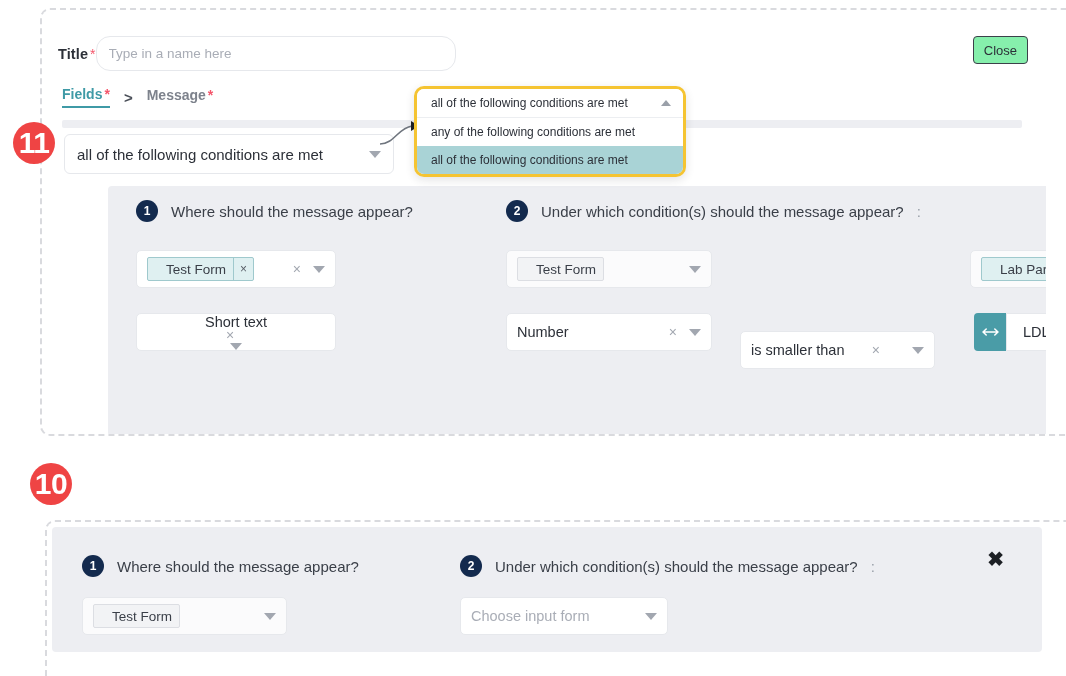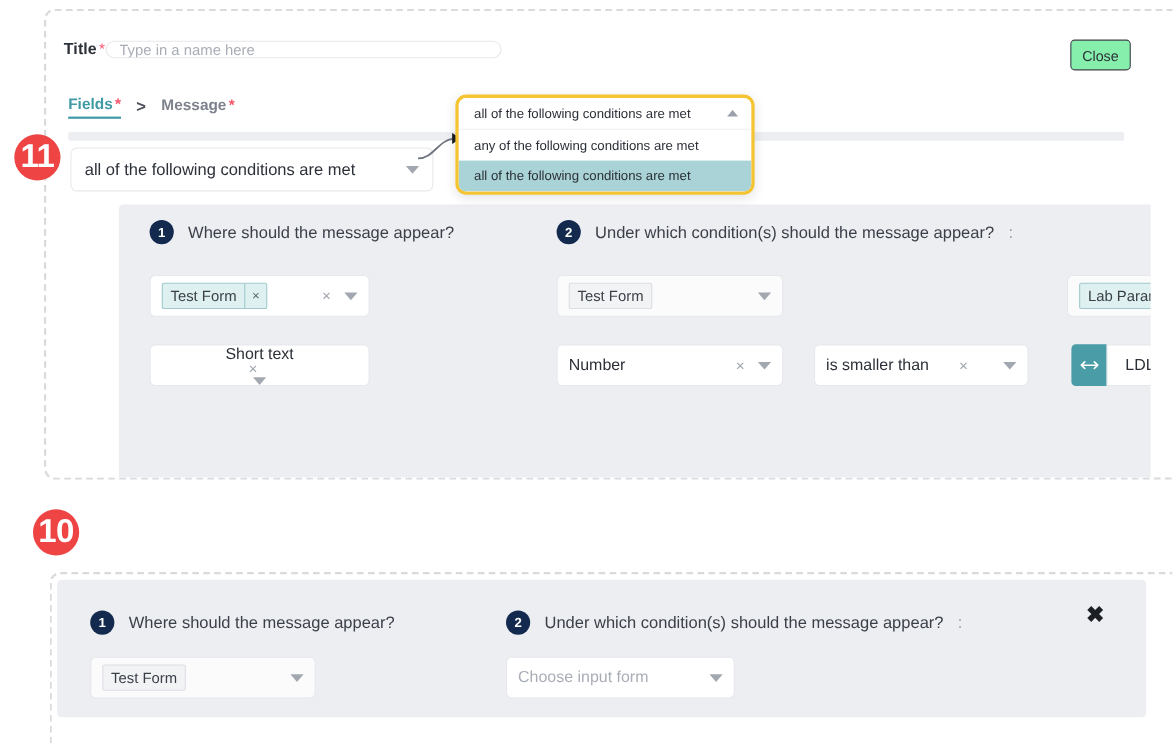--- a/index.html
+++ b/index.html
@@ -65,21 +65,21 @@
     color: #2c3038;
     letter-spacing: .1px;
   }
   .req-star {
     color: #f4566b;
     font-size: 14px;
     margin-left: 2px;
   }
   .title-input {
     width: 360px;
-    height: 16px;
+    height: 35px;
     border: 1px solid #e6e8ec;
     border-radius: 14px;
     background: #ffffff;
     font-family: "Liberation Sans", sans-serif;
     font-size: 13.5px;
     color: #14532d;
     padding: 0 12px;
     box-sizing: border-box;
     outline: none;
   }
@@ -318,21 +318,21 @@
     align-items: center;
     border: 1px solid #9fc9cd;
     background: #dff0f1;
     border-radius: 2px;
     height: 22px;
     font-size: 13.5px;
     color: #3a3f48;
     flex: none;
     overflow: hidden;
   }
-  .chip .lbl { padding: 0 7px; }
+  .chip .lbl { padding: 0 7px; margin-left: 11px; }
   .chip .rm {
     border-left: 1px solid #9fc9cd;
     padding: 0 6px;
     height: 100%;
     display: flex;
     align-items: center;
     font-size: 12px;
     color: #5a6069;
     cursor: pointer;
   }
@@ -435,21 +435,21 @@
         <span style="flex:1"></span>
         <span class="caret"></span>
       </div>
 
       <div class="ctl" style="left:398px; top:127px; width:206px;">
         <span class="txt">Number</span>
         <span class="clear-x">×</span>
         <span class="caret"></span>
       </div>
 
-      <div class="ctl" style="left:632px; top:127px; width:195px;gap:20px;">
+      <div class="ctl" style="left:632px; top:145px; width:195px;gap:20px;">
         <span class="txt">is smaller than</span>
         <span class="clear-x">×</span>
         <span class="caret"></span>
       </div>
 
       <div class="ctl muted" style="left:862px; top:64px; width:130px;">
         <span class="chip">
           <span class="lbl">Lab Param</span>
         </span>
       </div>

